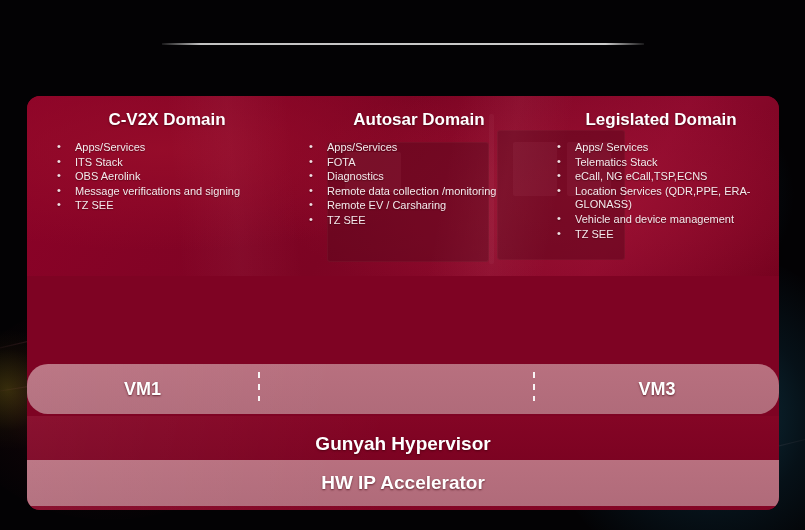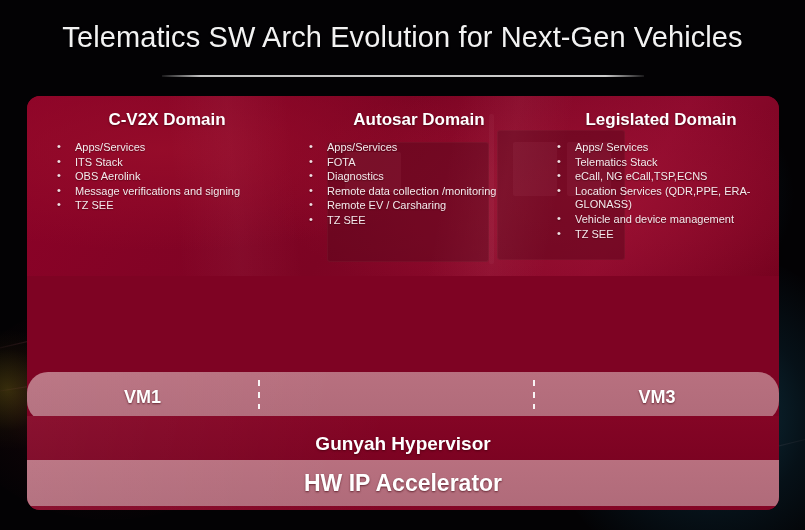--- a/index.html
+++ b/index.html
@@ -173,23 +173,23 @@
   .band-light {
     background:
       linear-gradient(100deg, rgba(255,255,255,0.055) 0%, rgba(255,255,255,0) 42%),
       linear-gradient(180deg, #b8707f 0%, #b06b7a 100%);
   }
   .band-dark {
     background:
       linear-gradient(105deg, rgba(255,255,255,0.05) 0%, rgba(255,255,255,0) 48%),
       linear-gradient(180deg, #840525 0%, #7a0221 100%);
   }
-  #band-vm   { top: 276px; height: 50px; border-radius: 21px; }
+  #band-vm   { top: 268px; height: 50px; border-radius: 21px; }
   #band-hyp  { top: 320px; height: 56px; font-size: 19px; }
-  #band-hwip { top: 364px; height: 46px; font-size: 23px; }
+  #band-hwip { top: 364px; height: 46px; font-size: 19px; }
   #band-mod  { top: 410px; height: 45px; font-size: 19px; }
 
   
   #band-vm { display: block; }
   .vm-cell {
     position: absolute;
     top: 0;
     height: 100%;
     display: flex;
     align-items: center;
@@ -216,21 +216,20 @@
 
   <div class="bg-glow bg-glow-teal"></div>
   <div class="bg-glow bg-glow-teal2"></div>
   <div class="bg-glow bg-glow-olive"></div>
   <div class="bg-glow bg-glow-red"></div>
   <div class="bg-streak" style="left:-20px; top:352px; width:330px; transform:rotate(-13deg);"></div>
   <div class="bg-streak" style="left:-10px; top:392px; width:300px; transform:rotate(-9deg);"></div>
   <div class="bg-streak" style="left:560px; top:500px; width:280px; transform:rotate(-14deg);"></div>
 
   <div id="title-block">
-    <div id="page-title">Telematics SW Arch Evolution for Next-Gen Vehicles</div>
     <div id="title-rule"></div>
   </div>
 
   <div id="arch-panel">
 
     <div id="domains-row">
 
       <div class="veh" style="left:300px; top:46px; width:160px; height:118px;"></div>
       <div class="veh-light" style="left:318px; top:56px; width:56px; height:40px;"></div>
       <div class="veh" style="left:470px; top:34px; width:126px; height:128px;"></div>

